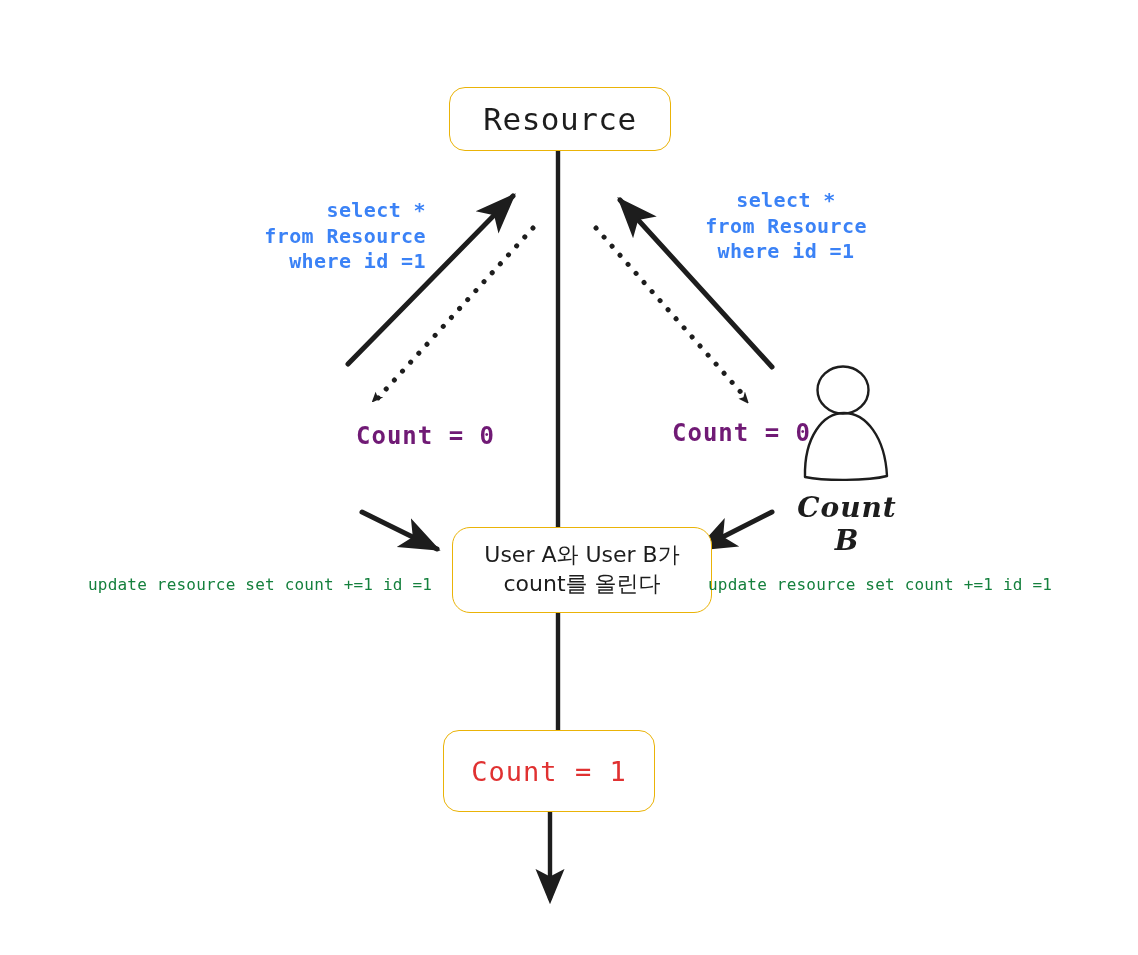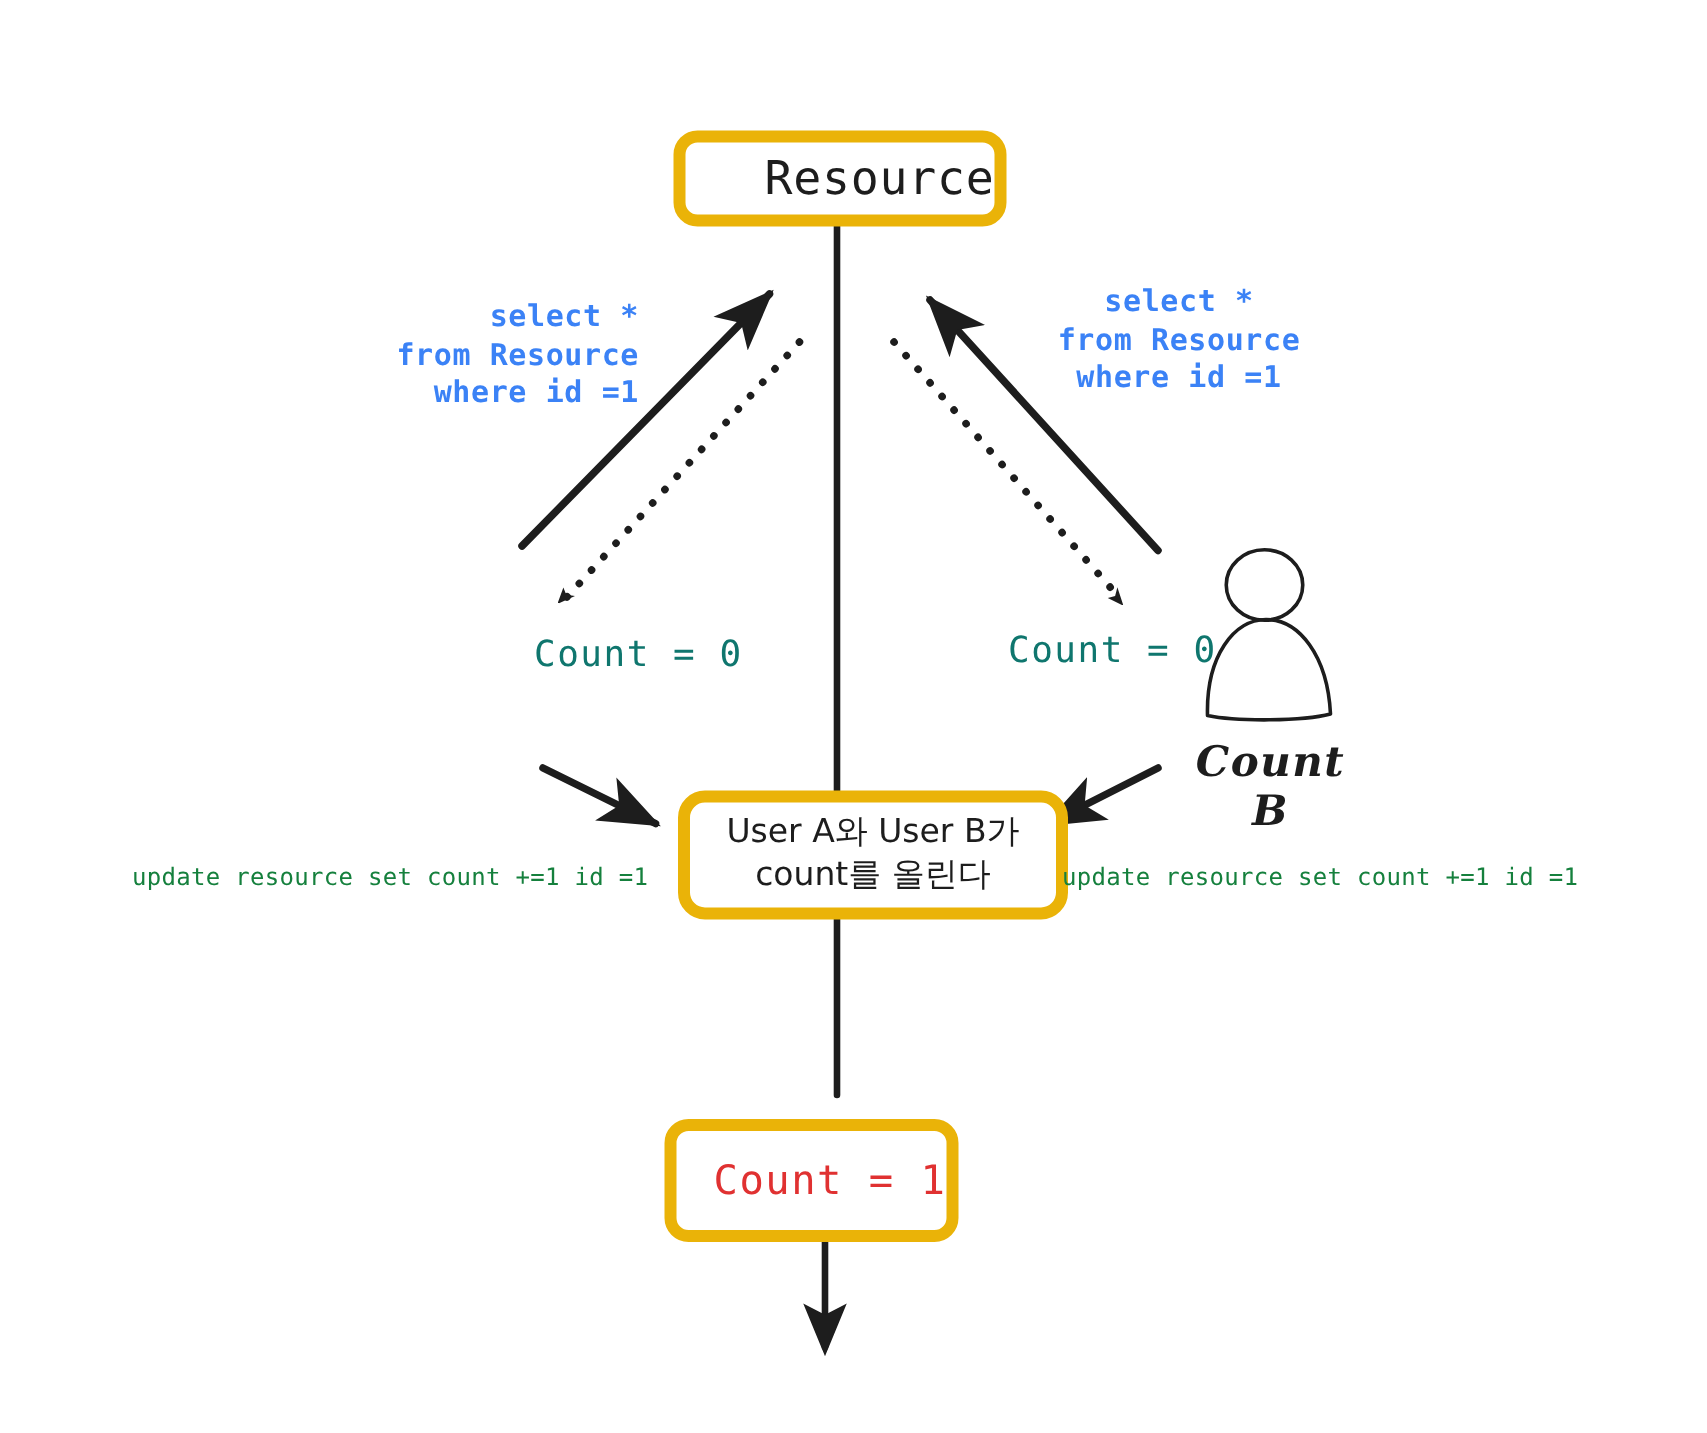--- a/index.html
+++ b/index.html
@@ -27,26 +27,26 @@
   .txt {
     position: absolute;
     white-space: pre;
     line-height: 1.28;
   }
 
   
   .node-box {
     position: absolute;
     box-sizing: border-box;
-    border: 8px solid #eab308;
+    border: 1px solid #eab308;
     border-radius: 16px;
     background: #ffffff;
     display: flex;
     align-items: center;
-    justify-content: flex-end;
+    justify-content: center;
     text-align: center;
   }
   #resource-box {
     left: 449px; top: 87px;
     width: 222px; height: 64px;
   }
   #resource-label {
     font-size: 31px;
     color: #1d1d1d;
     letter-spacing: 0.5px;
@@ -56,44 +56,44 @@
     width: 260px; height: 86px;
     border-radius: 18px;
   }
   #action-label {
     font-size: 22px;
     color: #1d1d1d;
     font-family: "DejaVu Sans", "Liberation Sans", sans-serif;
     line-height: 1.3;
   }
   #result-box {
-    left: 443px; top: 746px;
-    width: 196px; height: 82px;
+    left: 443px; top: 730px;
+    width: 212px; height: 82px;
   }
   #result-label {
     font-size: 27px;
     color: #e03131;
     letter-spacing: 1px;
   }
 
   
   .query {
     font-size: 20px;
     color: #3b82f6;
     font-weight: 700;
     letter-spacing: 0.4px;
   }
   #query-left  { left: 256px; top: 198px; text-align: right; width: 170px; }
   #query-right { left: 700px; top: 188px; text-align: center; width: 172px; }
 
   
   .count-label {
     font-size: 24px;
-    color: #0f766e;
-    font-weight: 400;
+    color: #701a75;
+    font-weight: 700;
     letter-spacing: 1px;
   }
   #count-left  { left: 356px; top: 421px; }
   #count-right { left: 672px; top: 418px; }
 
   
   .update-stmt {
     font-size: 16px;
     color: #15803d;
     letter-spacing: 0.2px;

